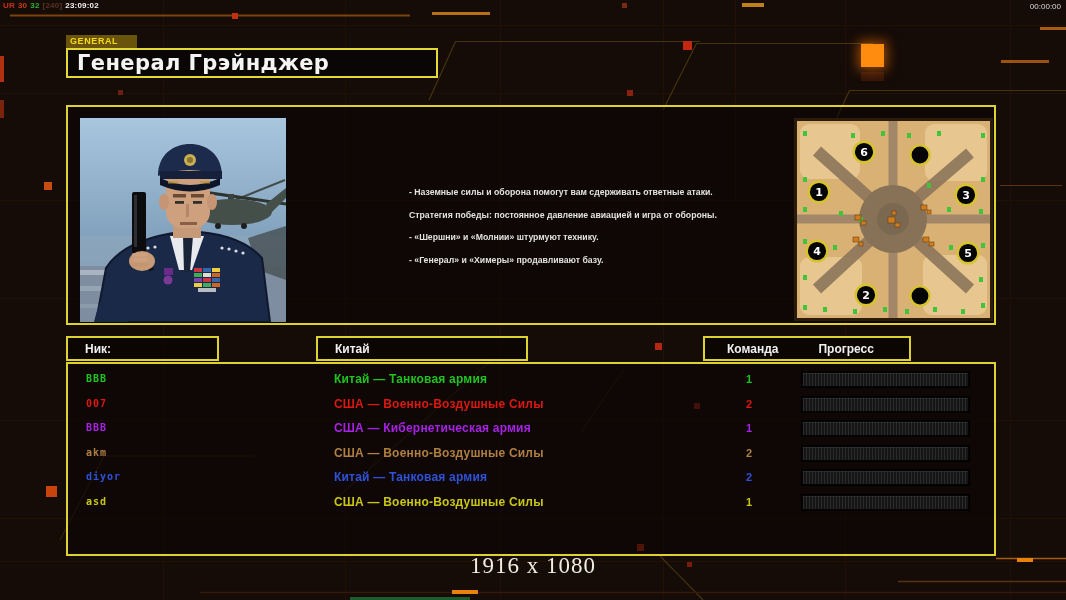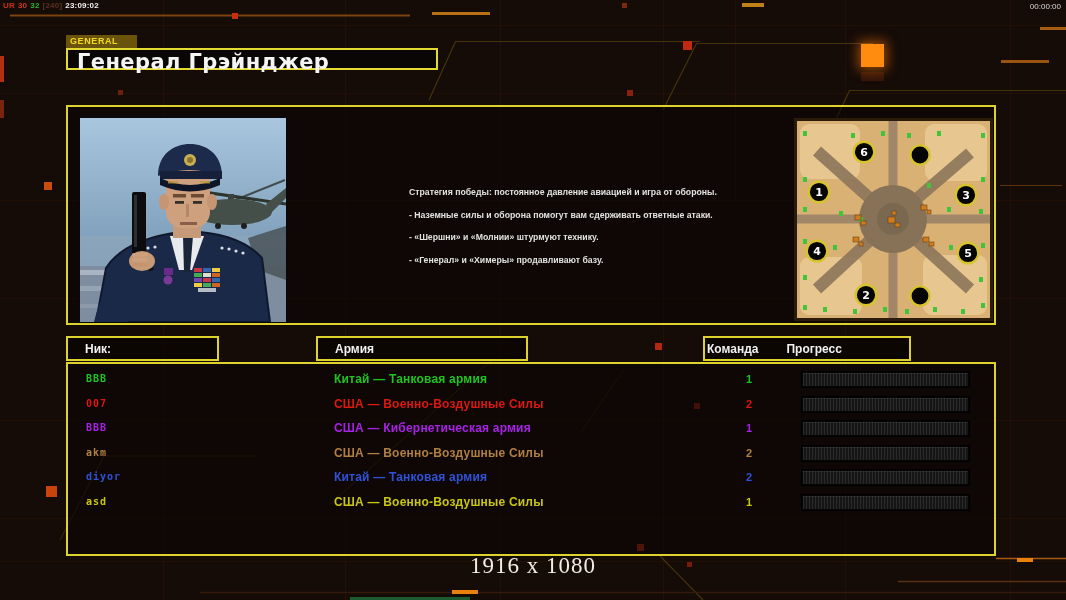--- a/index.html
+++ b/index.html
@@ -9,22 +9,22 @@
   .sq{position:absolute;z-index:0;}
   .led{box-shadow:0 0 12px 3px rgba(255,120,8,.55);}
   .panel{position:absolute;z-index:2;border:2px solid #ddd22e;background:rgba(10,5,3,.55);box-sizing:border-box;}
   .hdrbox{position:absolute;z-index:2;border:2px solid #ddd22e;background:rgba(8,4,2,.7);box-sizing:border-box;
           color:#f0f0f0;font-weight:bold;font-size:12px;display:flex;align-items:center;text-align:right;}
   .debug{position:absolute;left:3px;top:1px;z-index:3;font-size:8px;font-weight:bold;letter-spacing:.2px;}
   .debug span{margin-right:3px;text-align:right;}
   .clock{position:absolute;right:5px;top:2px;z-index:3;font-size:8px;font-weight:normal;color:#d8d8d8;}
   .tab{position:absolute;left:66px;top:35px;width:71px;height:13px;z-index:2;background:#6a540c;
        color:#f5d91c;font-size:9px;font-weight:bold;letter-spacing:.6px;line-height:13px;padding-left:4px;box-sizing:border-box;}
-  .titlebox{position:absolute;left:66px;top:48px;width:372px;height:22px;z-index:2;border:2px solid #e4da32;
-       background:#0a0605;box-sizing:border-box;display:flex;}
+  .titlebox{position:absolute;left:66px;top:48px;width:372px;height:30px;z-index:2;border:2px solid #e4da32;
+       background:#0a0605;box-sizing:border-box;display:flex;align-items:center;}
   .titlebox span{color:#f4f4f4;font-size:21px;font-weight:bold;letter-spacing:.4px;padding-left:9px;
        font-family:"DejaVu Sans","Liberation Sans",sans-serif;white-space:nowrap;}
   .mainpanel{left:66px;top:105px;width:930px;height:220px;}
   .portrait{position:absolute;left:11px;top:10px;border:1px solid #05080c;}
   .strategy{position:absolute;left:341px;top:80px;width:345px;color:#e2e2e2;font-size:8.7px;font-weight:bold;}
   .strategy div{margin-bottom:12.5px;white-space:nowrap;}
   .minimap{position:absolute;left:726px;top:11px;border:1px solid #2a1c08;}
   .playerpanel{left:66px;top:362px;width:930px;height:194px;}
   .prow{position:absolute;left:0;width:100%;height:24px;}
   .nick{position:absolute;left:18px;top:5px;font-family:"DejaVu Sans Mono",monospace;font-size:10px;font-weight:bold;letter-spacing:1px;}
@@ -188,22 +188,22 @@
         </g>
         <path d="M14,204 C22,172 36,152 58,146 L78,158 C62,180 52,192 48,204 Z" fill="#1b2948"></path>
         <ellipse cx="62" cy="143" rx="13" ry="10" fill="#c79a76"></ellipse>
         <rect x="52" y="135" width="16" height="3.5" rx="1.7" fill="#cfa07e"></rect>
         <rect x="52" y="140" width="16" height="3.5" rx="1.7" fill="#cfa07e"></rect>
         <rect x="52" y="145" width="16" height="3.5" rx="1.7" fill="#c79470"></rect>
       </g>
     </svg>
 
     <div class="strategy">
+      <div>- Наземные силы и оборона помогут вам сдерживать ответные атаки.</div>
       <div>Стратегия победы: постоянное давление авиацией и игра от обороны.</div>
-      <div>- Наземные силы и оборона помогут вам сдерживать ответные атаки.</div>
       <div>- «Шершни» и «Молнии» штурмуют технику.</div>
       <div>- «Генерал» и «Химеры» продавливают базу.</div>
     </div>
 
     <svg class="minimap" width="197" height="201" viewBox="0 0 197 201">
       <rect width="197" height="201" fill="#d9b175"></rect>
       <g fill="#e7c78f">
         <rect x="5" y="5" width="60" height="55" rx="9"></rect>
         <rect x="130" y="5" width="62" height="57" rx="9"></rect>
         <rect x="5" y="138" width="62" height="58" rx="9"></rect>
@@ -281,25 +281,25 @@
         <circle cx="125" cy="177" r="9.6" fill="#050505" stroke="#d6c32e" stroke-width="2.4"></circle>
       </g>
       <rect x="1" y="1" width="195" height="199" fill="none" stroke="#2a1c08" stroke-width="2"></rect>
     </svg>
   </div>
 
   <div class="hdrbox" style="left:66px;top:336px;width:153px;height:25px;">
     <span style="padding-left:17px;">Ник:</span>
   </div>
   <div class="hdrbox" style="left:316px;top:336px;width:212px;height:25px;">
-    <span style="padding-left:17px;">Армия</span>
+    <span style="padding-left:17px;">Китай</span>
   </div>
   <div class="hdrbox" style="left:703px;top:336px;width:208px;height:25px;">
-    <span style="padding-left:2px;">Команда</span>
-    <span style="padding-left:28px;">Прогресс</span>
+    <span style="padding-left:22px;">Команда</span>
+    <span style="padding-left:40px;">Прогресс</span>
   </div>
 
   <div class="panel playerpanel">
     <div class="prow" style="top:4px;">
       <span class="nick" style="color: rgb(31, 196, 31);">BBB</span>
       <span class="army" style="color: rgb(31, 196, 31);">Китай — Танковая армия</span>
       <span class="team" style="color: rgb(31, 196, 31);">1</span>
       <div class="pbar"></div>
     </div>
     <div class="prow" style="top:28.5px;">

